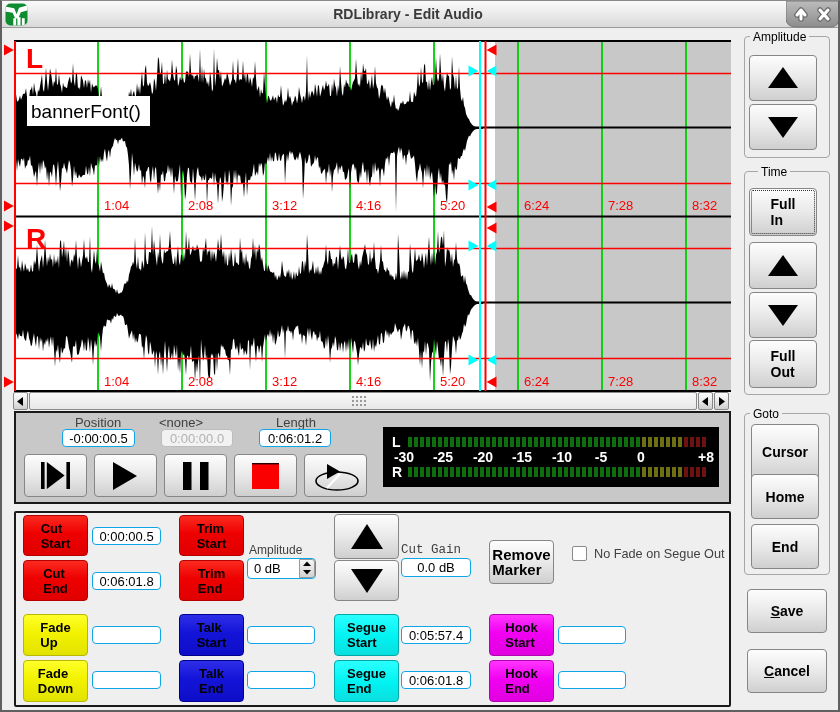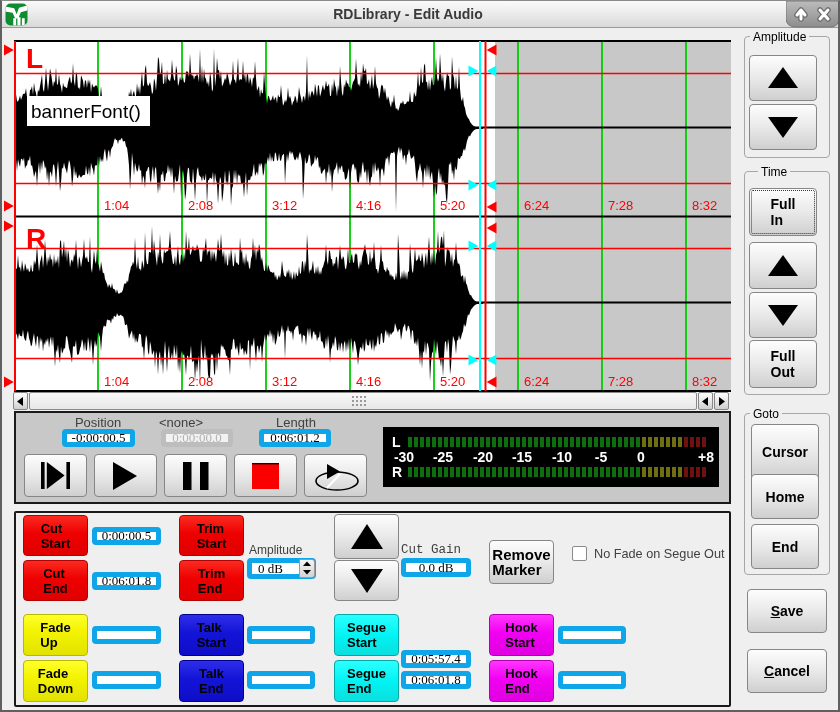--- a/index.html
+++ b/index.html
@@ -1,21 +1,21 @@
 <!DOCTYPE html>
 <html><head><meta charset="utf-8"><style>
 *{margin:0;padding:0;box-sizing:border-box;}
 html,body{width:840px;height:712px;overflow:hidden;}
 body{position:relative;background:#efefef;font-family:"Liberation Sans",sans-serif;}
 .abs{position:absolute;}
 .btn{position:absolute;border:1px solid #868686;border-radius:4px;
  background:linear-gradient(180deg,#fdfdfd 0%,#e9e9e9 50%,#cfcfcf 100%);
  display:flex;align-items:center;justify-content:center;font-weight:bold;color:#000;text-align:left;}
-.fld{position:absolute;background:#fff;border:5px solid #0ea5e9;border-radius:4px;
- font-size:13px;color:#000;display:flex;align-items:center;justify-content:center;font-family:Liberation Serif, serif;}
+.fld{position:absolute;background:#fff;border:1px solid #0ea5e9;border-radius:4px;
+ font-size:13px;color:#000;display:flex;align-items:center;justify-content:center;}
 .lab{position:absolute;font-size:12px;color:#404040;white-space:nowrap;}
 .grp{position:absolute;border:1px solid #a6a6a6;border-radius:4px;}
 .glab{position:absolute;font-size:12px;color:#000;background:#efefef;padding:0 3px;white-space:nowrap;}
 </style></head>
 <body>
 
 <div class="abs" style="left:0;top:0;width:840px;height:28px;background:linear-gradient(180deg,#fbfbfb 0%,#ededed 45%,#d9d9d9 100%);border-bottom:1px solid #9a9a9a;"></div>
 <svg class="abs" style="left:5px;top:3px;" width="23" height="23" viewBox="0 0 23 23">
  <defs>
       <clipPath id="ic">
@@ -352,21 +352,21 @@
  <svg width="34" height="26" viewBox="0 0 34 26">
       <polygon points="1,1 33,1 17,25" fill="#000"></polygon>
     </svg>
 </div>
 
 <div class="btn" style="left:23px;top:614px;width:65px;height:42px;font-size:13px;line-height:15px;background:linear-gradient(180deg,#ffff2a 0%,#f2f200 45%,#e2e200 100%);border-color:#b8b800;">Fade<br>Up</div>
 <div class="fld" style="left:92px;top:626px;width:69px;height:18px;"></div>
 <div class="btn" style="left:179px;top:614px;width:65px;height:42px;font-size:13px;line-height:15px;background:linear-gradient(180deg,#2e2ee8 0%,#1414d8 45%,#0e0ec8 100%);border-color:#000090;">Talk<br>Start</div>
 <div class="fld" style="left:247px;top:626px;width:68px;height:18px;"></div>
 <div class="btn" style="left:334px;top:614px;width:65px;height:42px;font-size:13px;line-height:15px;background:linear-gradient(180deg,#2bffff 0%,#00f2f2 55%,#0cdede 100%);border-color:#00a8a8;">Segue<br>Start</div>
-<div class="fld" style="left:401px;top:626px;width:70px;height:18px;margin-top:24px;">0:05:57.4</div>
+<div class="fld" style="left:401px;top:626px;width:70px;height:18px;">0:05:57.4</div>
 <div class="btn" style="left:489px;top:614px;width:65px;height:42px;font-size:13px;line-height:15px;background:linear-gradient(180deg,#ff35ff 0%,#f200f2 45%,#e000e0 100%);border-color:#b000b0;">Hook<br>Start</div>
 <div class="fld" style="left:558px;top:626px;width:68px;height:18px;"></div>
 
 <div class="btn" style="left:23px;top:660px;width:65px;height:42px;font-size:13px;line-height:15px;background:linear-gradient(180deg,#ffff2a 0%,#f2f200 45%,#e2e200 100%);border-color:#b8b800;">Fade<br>Down</div>
 <div class="fld" style="left:92px;top:671px;width:69px;height:18px;"></div>
 <div class="btn" style="left:179px;top:660px;width:65px;height:42px;font-size:13px;line-height:15px;background:linear-gradient(180deg,#2e2ee8 0%,#1414d8 45%,#0e0ec8 100%);border-color:#000090;">Talk<br>End</div>
 <div class="fld" style="left:247px;top:671px;width:68px;height:18px;"></div>
 <div class="btn" style="left:334px;top:660px;width:65px;height:42px;font-size:13px;line-height:15px;background:linear-gradient(180deg,#2bffff 0%,#00f2f2 55%,#0cdede 100%);border-color:#00a8a8;">Segue<br>End</div>
 <div class="fld" style="left:401px;top:671px;width:70px;height:18px;">0:06:01.8</div>
 <div class="btn" style="left:489px;top:660px;width:65px;height:42px;font-size:13px;line-height:15px;background:linear-gradient(180deg,#ff35ff 0%,#f200f2 45%,#e000e0 100%);border-color:#b000b0;">Hook<br>End</div>

